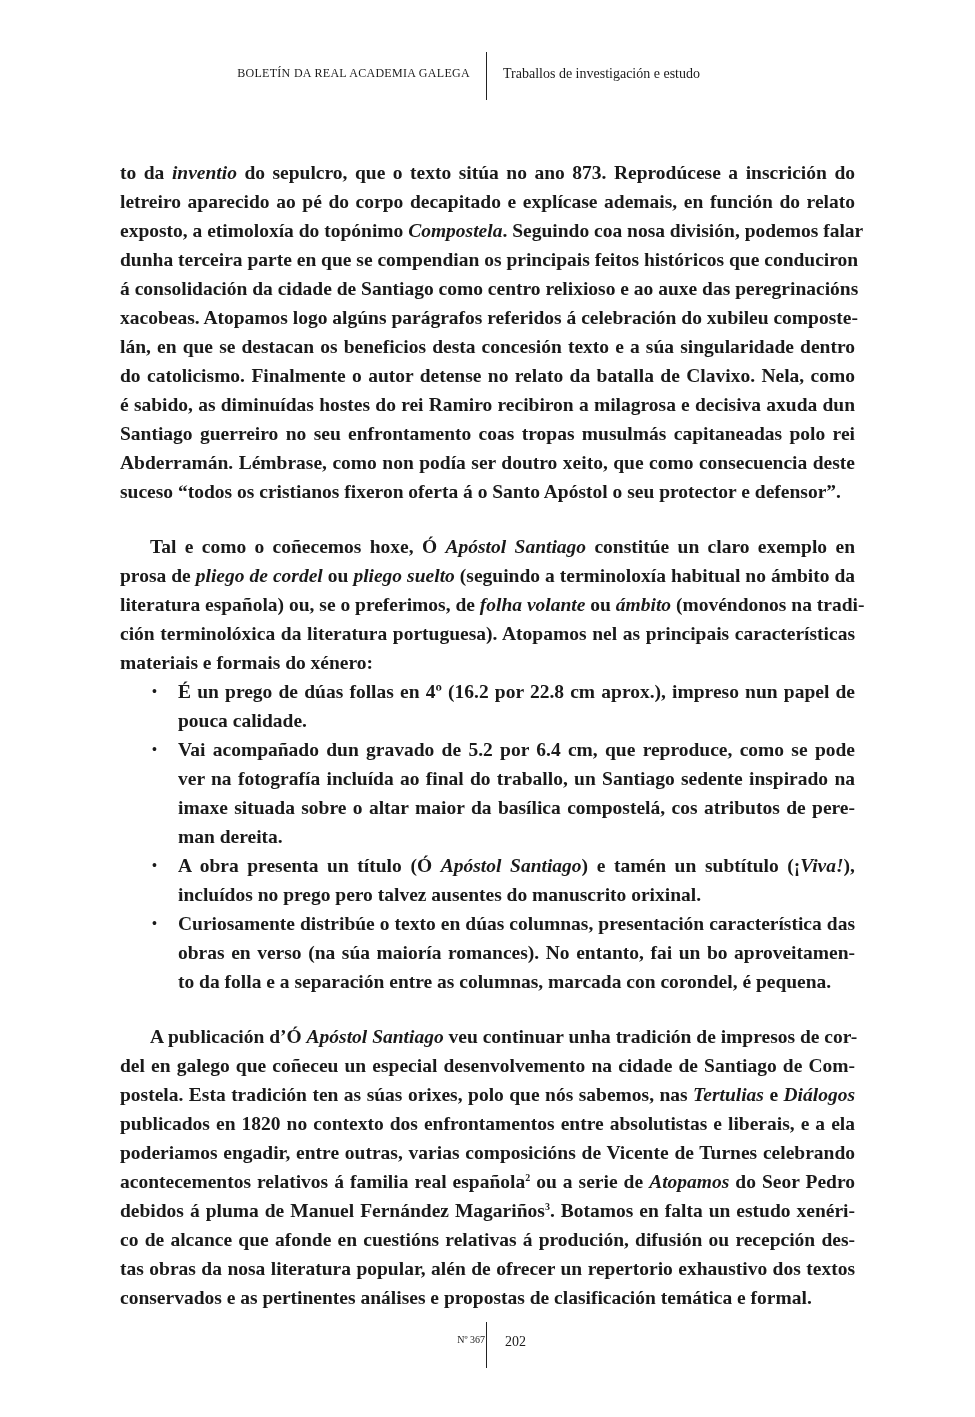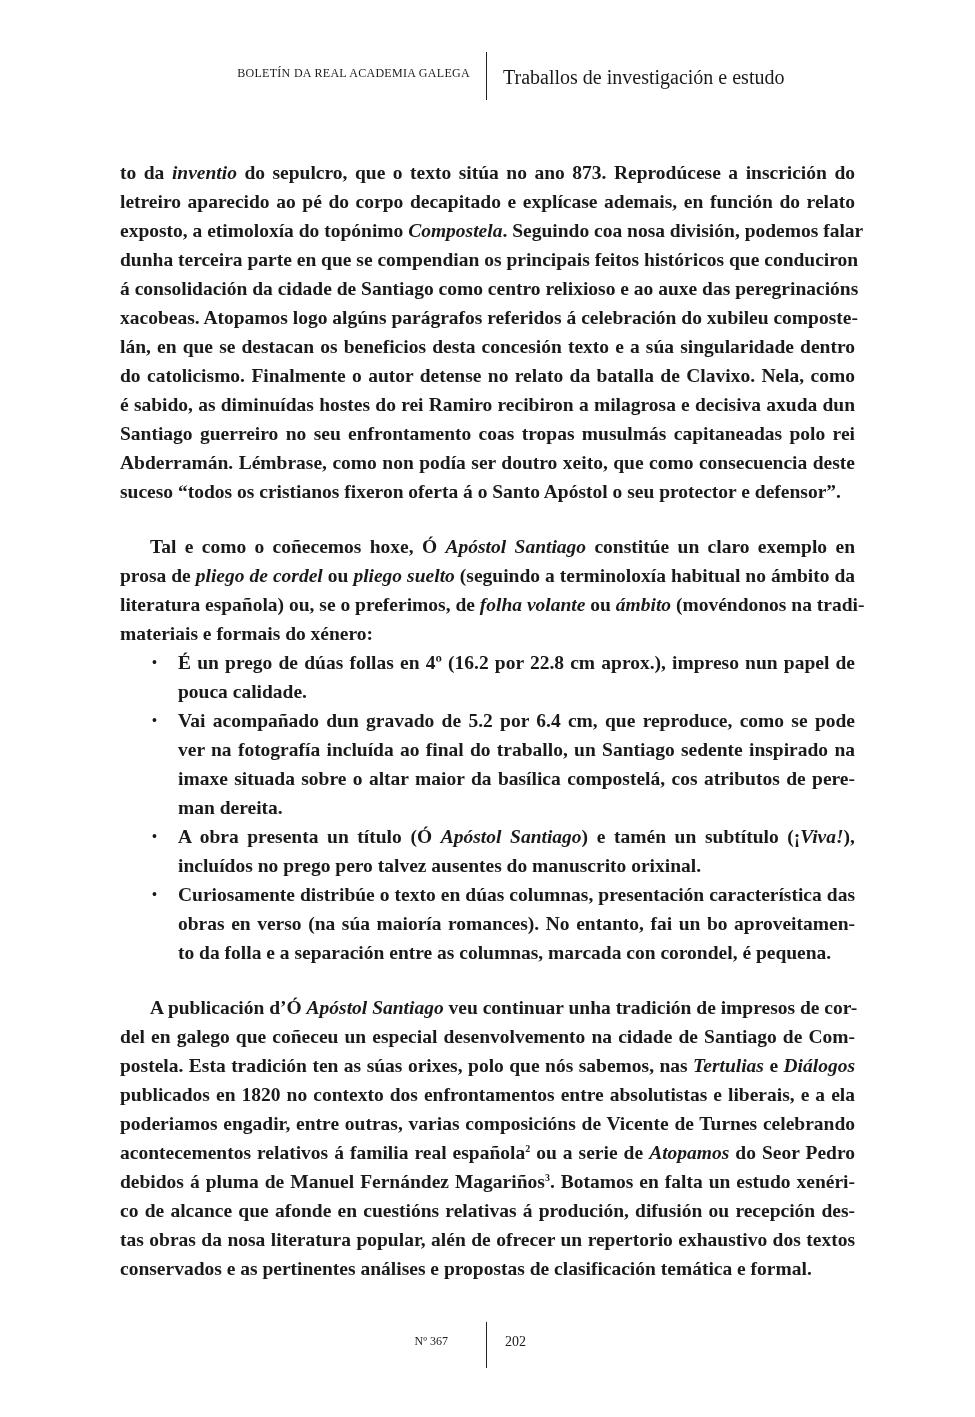--- a/index.html
+++ b/index.html
@@ -1,31 +1,31 @@
 <!DOCTYPE html>
 <html><head>
 <meta charset="utf-8">
 <style>
   html, body { margin: 0; padding: 0; background: #ffffff; }
   body { width: 975px; height: 1417px; position: relative; overflow: hidden;
          font-family: "Liberation Serif", "DejaVu Serif", serif; color: #1a1a1a; }
   .header { position: absolute; top: 52px; left: 0; width: 975px; height: 48px; }
   .header .left { position: absolute; right: 505px; top: 14px; font-size: 12px; letter-spacing: 0.3px; white-space: nowrap; }
   .header .rule { position: absolute; left: 486px; top: 0; width: 1px; height: 48px; background: #222; }
-  .header .right { position: absolute; left: 503px; top: 14px; font-size: 20px; white-space: nowrap; }
+  .header .right { position: absolute; left: 503px; top: 14px; font-size: 14px; white-space: nowrap; }
   .body { position: absolute; left: 120px; top: 158px; width: 735px; font-weight: bold; }
   .line { height: 29px; line-height: 29px; font-size: 19.5px; white-space: nowrap; text-align: justify; text-align-last: justify; }
   .line.last { text-align-last: left; }
   .line.indent { padding-left: 30px; margin-top: 26px; }
   .line.item { padding-left: 58px; position: relative; }
   .bullet { position: absolute; left: 32px; top: 0; font-size: 14px; }
   i { font-style: italic; }
   sup { font-size: 10px; line-height: 0; }
   .footer { position: absolute; top: 1322px; left: 0; width: 975px; height: 46px; }
-  .footer .left { position: absolute; right: 527px; top: 12px; font-size: 12px; white-space: nowrap; }
+  .footer .left { position: absolute; right: 490px; top: 12px; font-size: 10px; white-space: nowrap; }
   .footer .rule { position: absolute; left: 486px; top: 0; width: 1px; height: 46px; background: #222; }
   .footer .right { position: absolute; left: 505px; top: 12px; font-size: 14px; }
 </style>
 </head>
 <body>
 
 <div class="header">
   <div class="left">BOLETÍN DA REAL ACADEMIA GALEGA</div>
   <div class="rule"></div>
   <div class="right">Traballos de investigación e estudo</div>
@@ -40,20 +40,21 @@
     <div class="line">xacobeas. Atopamos logo algúns parágrafos referidos á celebración do xubileu composte-</div>
     <div class="line">lán, en que se destacan os beneficios desta concesión texto e a súa singularidade dentro</div>
     <div class="line">do catolicismo. Finalmente o autor detense no relato da batalla de Clavixo. Nela, como</div>
     <div class="line">é sabido, as diminuídas hostes do rei Ramiro recibiron a milagrosa e decisiva axuda dun</div>
     <div class="line">Santiago guerreiro no seu enfrontamento coas tropas musulmás capitaneadas polo rei</div>
     <div class="line">Abderramán. Lémbrase, como non podía ser doutro xeito, que como consecuencia deste</div>
     <div class="line last">suceso “todos os cristianos fixeron oferta á o Santo Apóstol o seu protector e defensor”.</div>
     <div class="line indent">Tal e como o coñecemos hoxe, Ó <i>Apóstol Santiago</i> constitúe un claro exemplo en</div>
     <div class="line">prosa de <i>pliego de cordel</i> ou <i>pliego suelto</i> (seguindo a terminoloxía habitual no ámbito da</div>
     <div class="line">literatura española) ou, se o preferimos, de <i>folha volante</i> ou <i>ámbito</i> (movéndonos na tradi-</div>
+    <div class="line">ción terminolóxica da literatura portuguesa). Atopamos nel as principais características</div>
     <div class="line last">materiais e formais do xénero:</div>
     <div class="line item"><span class="bullet">•</span>É un prego de dúas follas en 4º (16.2 por 22.8 cm aprox.), impreso nun papel de</div>
     <div class="line item last">pouca calidade.</div>
     <div class="line item"><span class="bullet">•</span>Vai acompañado dun gravado de 5.2 por 6.4 cm, que reproduce, como se pode</div>
     <div class="line item">ver na fotografía incluída ao final do traballo, un Santiago sedente inspirado na</div>
     <div class="line item">imaxe situada sobre o altar maior da basílica compostelá, cos atributos de pere-</div>
     <div class="line item last">man dereita.</div>
     <div class="line item"><span class="bullet">•</span>A obra presenta un título (Ó <i>Apóstol Santiago</i>) e tamén un subtítulo (¡<i>Viva!</i>),</div>
     <div class="line item last">incluídos no prego pero talvez ausentes do manuscrito orixinal.</div>
     <div class="line item"><span class="bullet">•</span>Curiosamente distribúe o texto en dúas columnas, presentación característica das</div>

